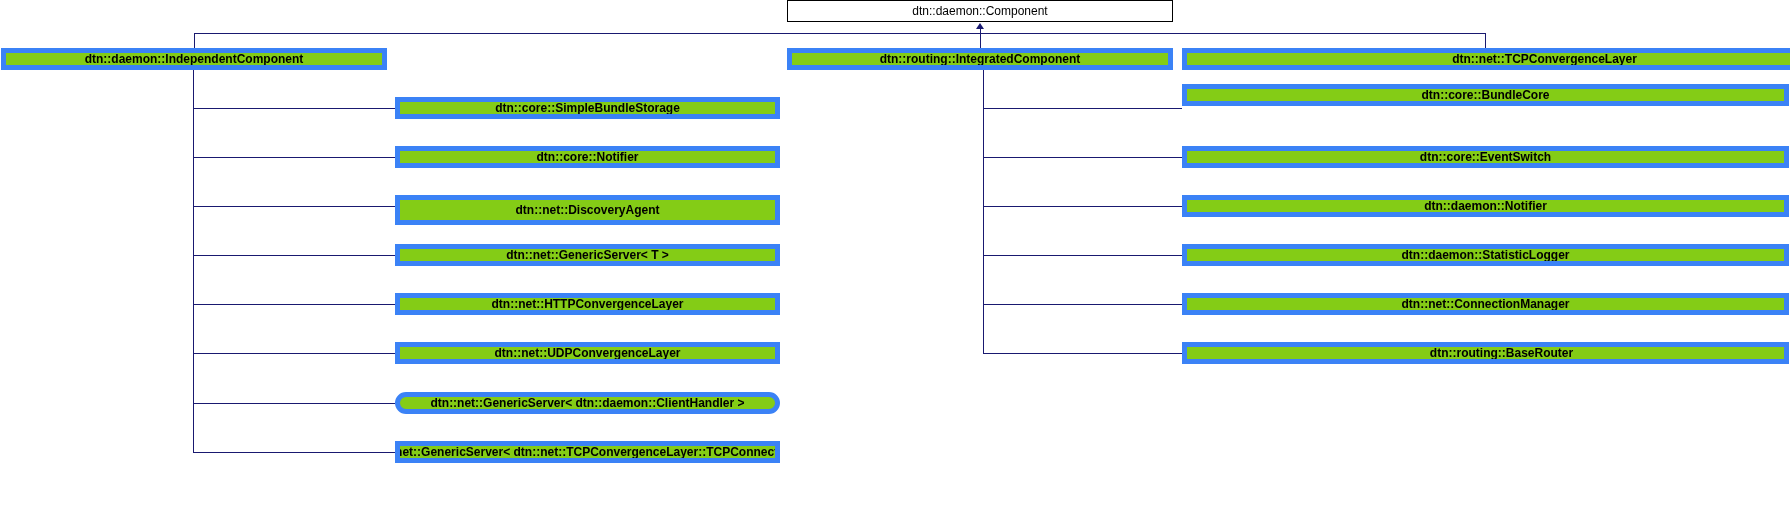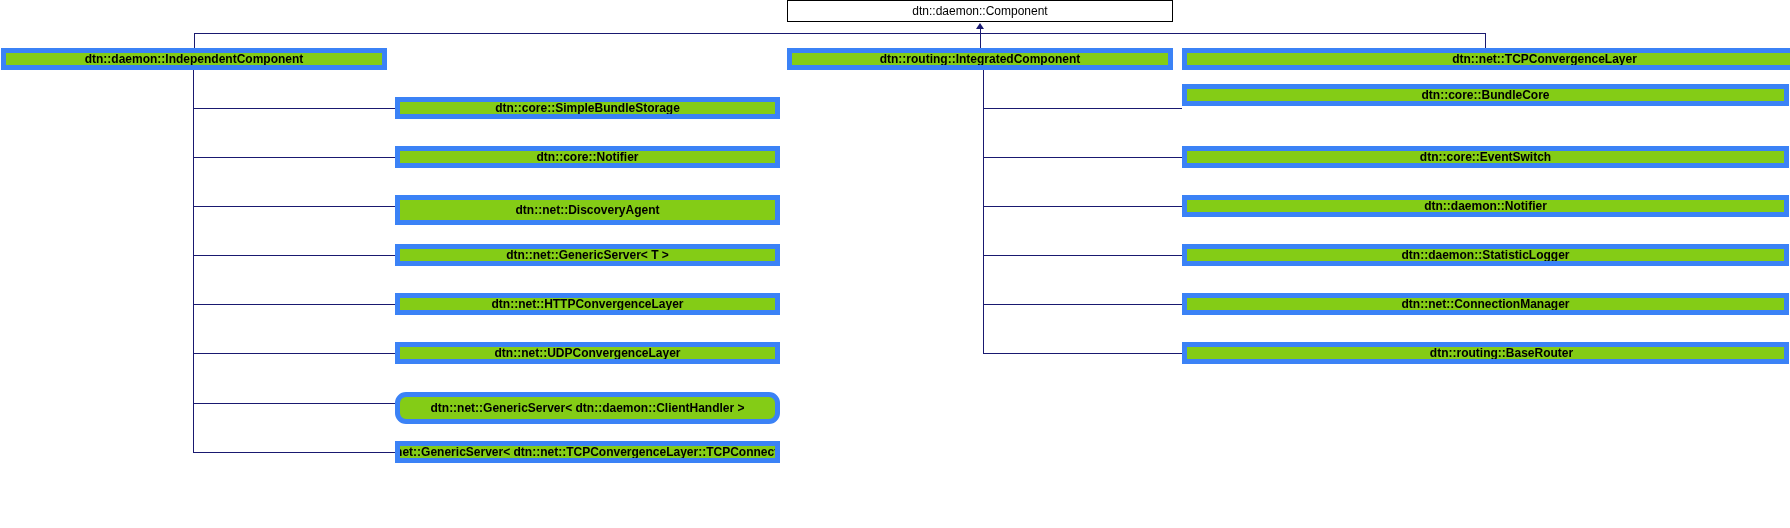--- a/index.html
+++ b/index.html
@@ -116,21 +116,21 @@
       <div class="node derived" style="left: 395px; top: 244px; width: 385px; height: 22px;">
         <span class="label">dtn::net::GenericServer&lt; T &gt;</span>
         <span class="fold"></span>
       </div>
       <div class="node derived" style="left: 395px; top: 293px; width: 385px; height: 22px;">
         <span class="label">dtn::net::HTTPConvergenceLayer</span>
       </div>
       <div class="node derived" style="left: 395px; top: 342px; width: 385px; height: 22px;">
         <span class="label">dtn::net::UDPConvergenceLayer</span>
       </div>
-      <div class="node derived" style="left: 395px; top: 392px; width: 385px; height: 32px; border-radius: 11px;">
+      <div class="node derived" style="left: 395px; top: 392px; width: 385px; height: 22px; border-radius: 11px;">
         <span class="label">dtn::net::GenericServer&lt; dtn::daemon::ClientHandler &gt;</span>
       </div>
       <div class="node derived" style="left: 395px; top: 441px; width: 385px; height: 22px;">
         <span class="label">dtn::net::GenericServer&lt; dtn::net::TCPConvergenceLayer::TCPConnection &gt;</span>
       </div>
       <div class="node derived" style="left: 1182px; top: 84px; width: 607px; height: 22px; justify-content: center;">
         <span class="label">dtn::core::BundleCore</span>
       </div>
       <div class="node derived" style="left: 1182px; top: 146px; width: 607px; height: 22px;">
         <span class="label">dtn::core::EventSwitch</span>

